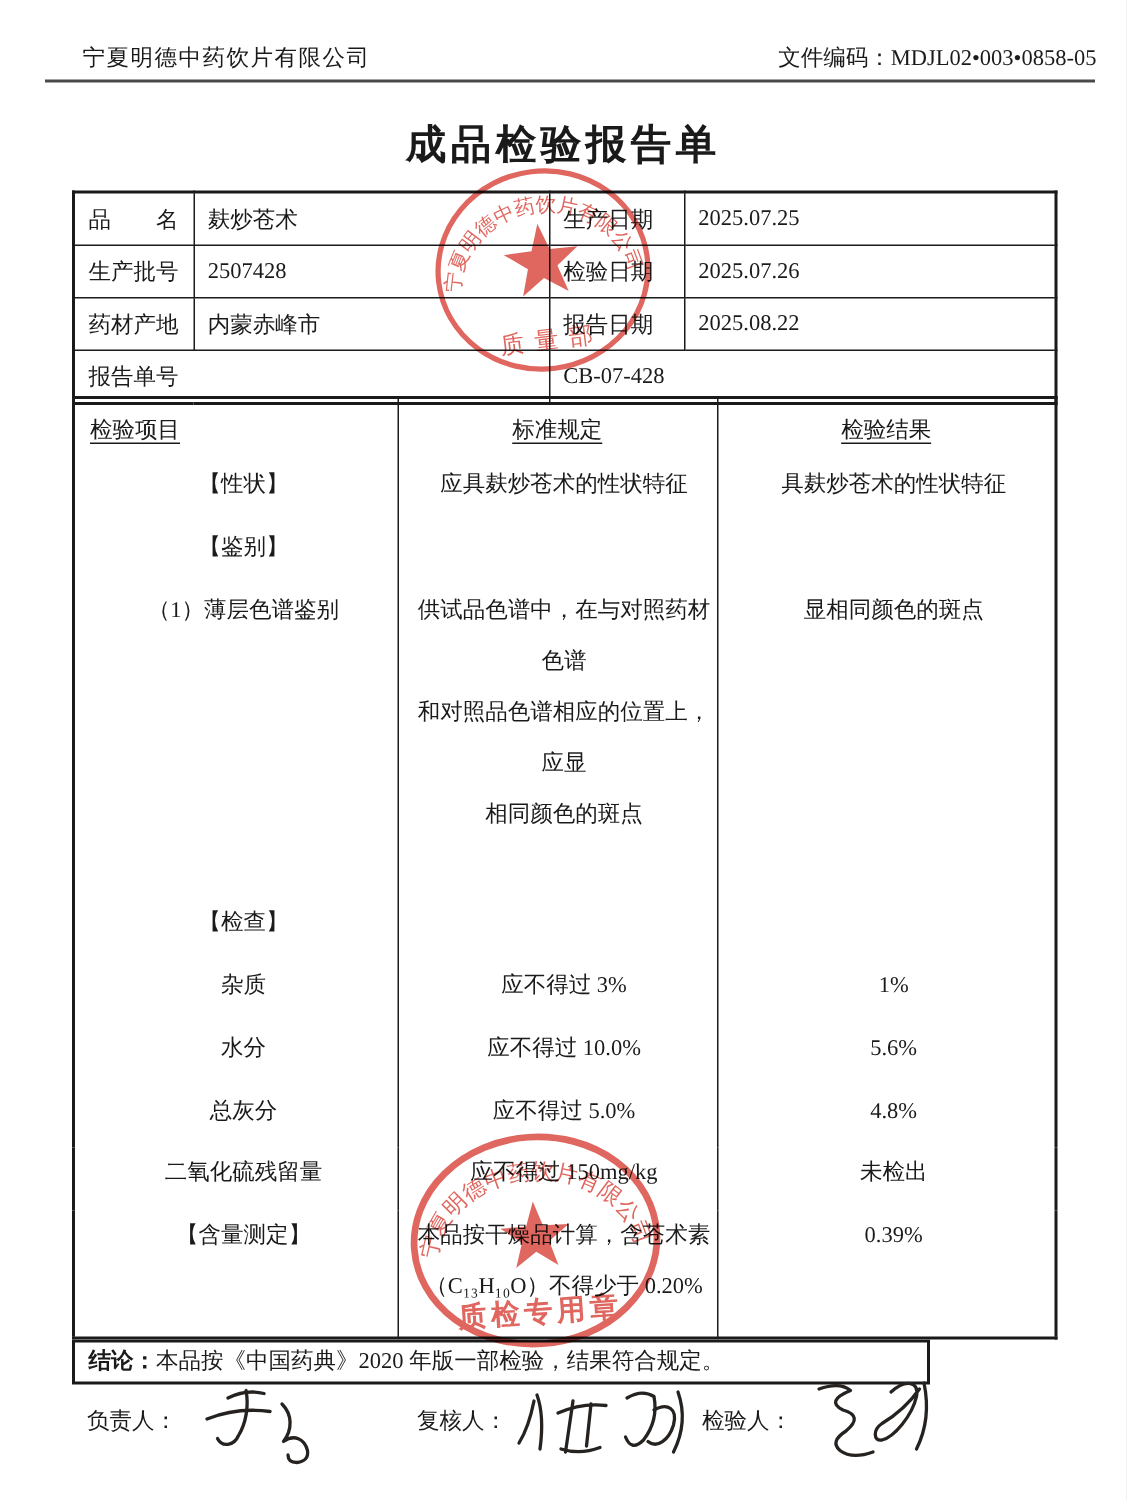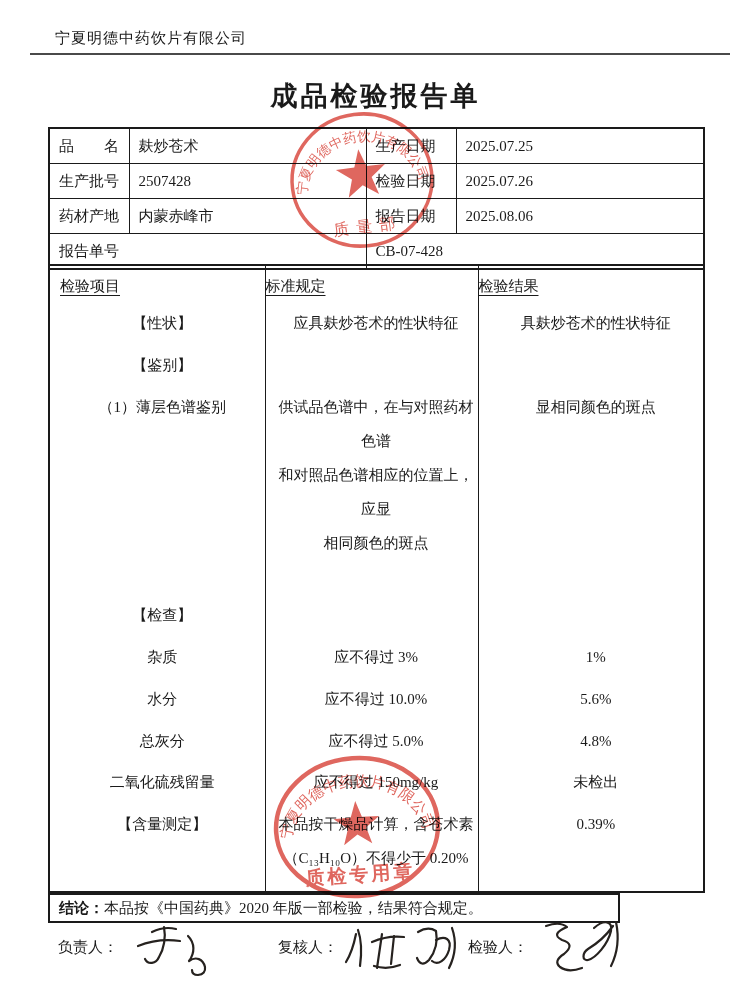--- a/index.html
+++ b/index.html
@@ -20,21 +20,21 @@
   table { border-collapse:collapse; table-layout:fixed; }
   .info-table { position:absolute; left:48px; top:127px; width:655px; }
   .info-table td { border:1px solid #1a1a1a; height:34px; font-size:15px;
                    padding:0 0 0 9px; vertical-align:middle; }
   .info-table { border:2px solid #1a1a1a; }
   
   .main-table { position:absolute; left:48px; top:264px; width:655px; height:629px;
                 border:2px solid #1a1a1a;padding-left:47px; }
   .main-table td { font-size:15px; vertical-align:top; padding:0; }
   .main-table .c2, .main-table .c3 { border-left:1px solid #1a1a1a; }
-  .main-table tr.hdr td { height:40px; vertical-align:middle; }
+  .main-table tr.hdr td { height:40px; vertical-align:middle; text-align:center; }
   .main-table tr.hdr td.c1 { text-align:left; padding-left:10px; }
   .main-table tr.hdr span { text-decoration:underline; text-underline-offset:4px; }
   .main-table tr.crow td { line-height:34px;text-align:center; }
   .main-table tr.crow td.c1 { padding-left:10px; }
   .main-table tr.crow td.c2 { padding-left:9px; white-space:pre-line; }
   .main-table tr.crow td.c3 { padding-left:10px; white-space:pre-line; }
   .main-table tr.filler td { height:auto; }
   
   .conclusion { position:absolute; left:48px; top:893px; width:572px; height:30px;
                 border:2px solid #1a1a1a; box-sizing:border-box; line-height:26px;
@@ -49,20 +49,21 @@
   .stamp { position:absolute; opacity:0.82; mix-blend-mode:multiply; }
   .stamp-top    { left:282px; top:105px; transform:rotate(-7deg); }
   .stamp-bottom { left:270px; top:751px; transform:rotate(-4deg); }
 </style>
 </head>
 <body>
 
 <div class="page">
 
   <div class="ph-company">宁夏明德中药饮片有限公司</div>
+  <div class="ph-code">文件编码：MDJL02•003•0858-05</div>
   <div class="ph-rule"></div>
 
   <div class="doc-title">成品检验报告单</div>
 
   <table class="info-table">
     <colgroup>
         <col style="width:80px">
         <col style="width:237px">
         <col style="width:90px">
         <col style="width:248px">
@@ -77,21 +78,21 @@
     <tr>
       <td>生产批号</td>
       <td>2507428</td>
       <td>检验日期</td>
       <td>2025.07.26</td>
     </tr>
     <tr>
       <td>药材产地</td>
       <td>内蒙赤峰市</td>
       <td>报告日期</td>
-      <td>2025.08.06</td>
+      <td>2025.08.22</td>
     </tr>
     <tr>
       <td colspan="2">报告单号</td>
       <td colspan="2">CB-07-428</td>
     </tr>
   </tbody>
     </table>
 
   <table class="main-table">
     <colgroup>

